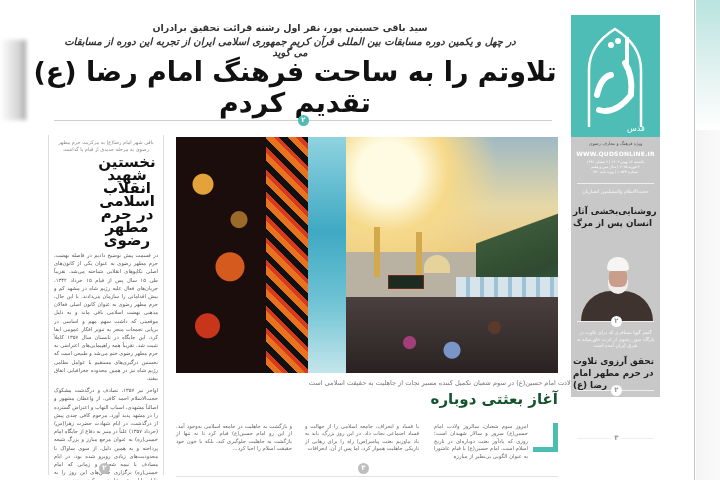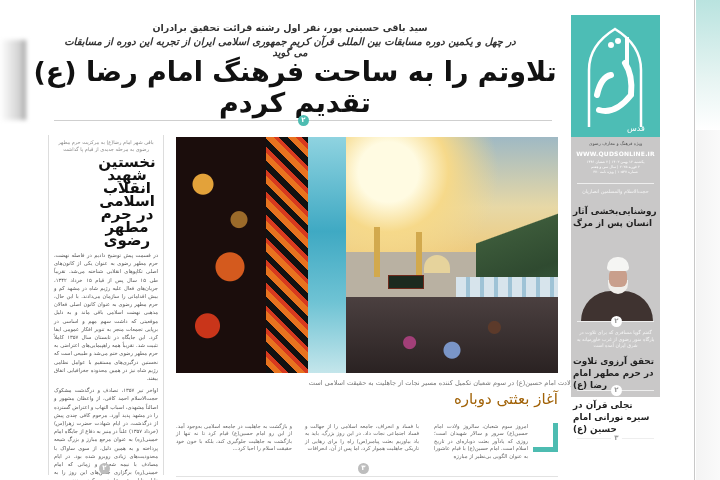--- a/index.html
+++ b/index.html
@@ -63,21 +63,21 @@
   .stalls { position: absolute; left: 280px; top: 140px; width: 102px; height: 28px;
     background: repeating-linear-gradient(to right, #d7e4ec 0 10px, #9fc3d6 10px 14px); }
   .crowd { position: absolute; left: 170px; top: 160px; width: 212px; height: 76px;
     background: radial-gradient(circle at 30% 60%, #a23f78 0 6px, transparent 7px),
                 radial-gradient(circle at 50% 70%, #7a95c7 0 8px, transparent 9px),
                 radial-gradient(circle at 70% 40%, #5c3a2a 0 6px, transparent 7px),
                 linear-gradient(to bottom, #4b4040, #2a2222); }
 
   
   .caption { position: absolute; left: 192px; top: 379px; width: 382px; font-size: 6.6px; color: #777; text-align: right; }
-  .sub-headline { position: absolute; left: 176px; top: 390px; width: 382px; font-size: 15px; font-weight: normal; color: #a16207; text-align: right; }
+  .sub-headline { position: absolute; left: 176px; top: 390px; width: 382px; font-size: 15px; font-weight: bold; color: #14532d; text-align: right; }
   .l-mark { position: absolute; left: 533px; top: 423px; width: 25px; height: 29px; }
   .l-mark .v { position: absolute; right: 0; top: 0; width: 5px; height: 29px; background: #4dbcb1; }
   .l-mark .h { position: absolute; left: 0; bottom: 0; width: 25px; height: 5px; background: #4dbcb1; }
   .cols { position: absolute; top: 423px; font-size: 5.3px; line-height: 7.4px; color: #666; text-align: justify; }
   .col-1 { left: 434px; width: 94px; }
   .col-2 { left: 305px; width: 114px; }
   .col-3 { left: 176px; width: 116px; }
   .badge-mid { left: 358px; top: 463px; background: #bdbdbd; }
   .rule-bottom { position: absolute; left: 176px; top: 476px; width: 382px; height: 1px; background: #e2e2e2; }
 
@@ -175,16 +175,15 @@
       <div class="turban"></div>
   </div>
   <div class="sb-rule" style="top:306px"></div>
   <div class="page-badge sb-badge" style="left:40px;top:301px">۲</div>
 
   <div class="sb-kicker rtl" style="top:315px">گفتم گویا مسافری که برای تلاوت در بارگاه منور رضوی از غرب خاورمیانه به شرق ایران آمده است</div>
   <div class="sb-title rtl" style="top:340px">تحقق آرزوی تلاوت در حرم مطهر امام رضا (ع)</div>
   <div class="sb-rule" style="top:375px"></div>
   <div class="page-badge sb-badge" style="left:40px;top:370px">۲</div>
 
-  <div class="sb-title rtl" style="top:384px">تجلی قرآن در سیره نورانی امام حسین (ع)</div>
   <div class="sb-rule" style="top:423px"></div>
   <div class="page-badge sb-badge" style="left:40px;top:418px">۳</div>
 </div>
 
 </body></html>

